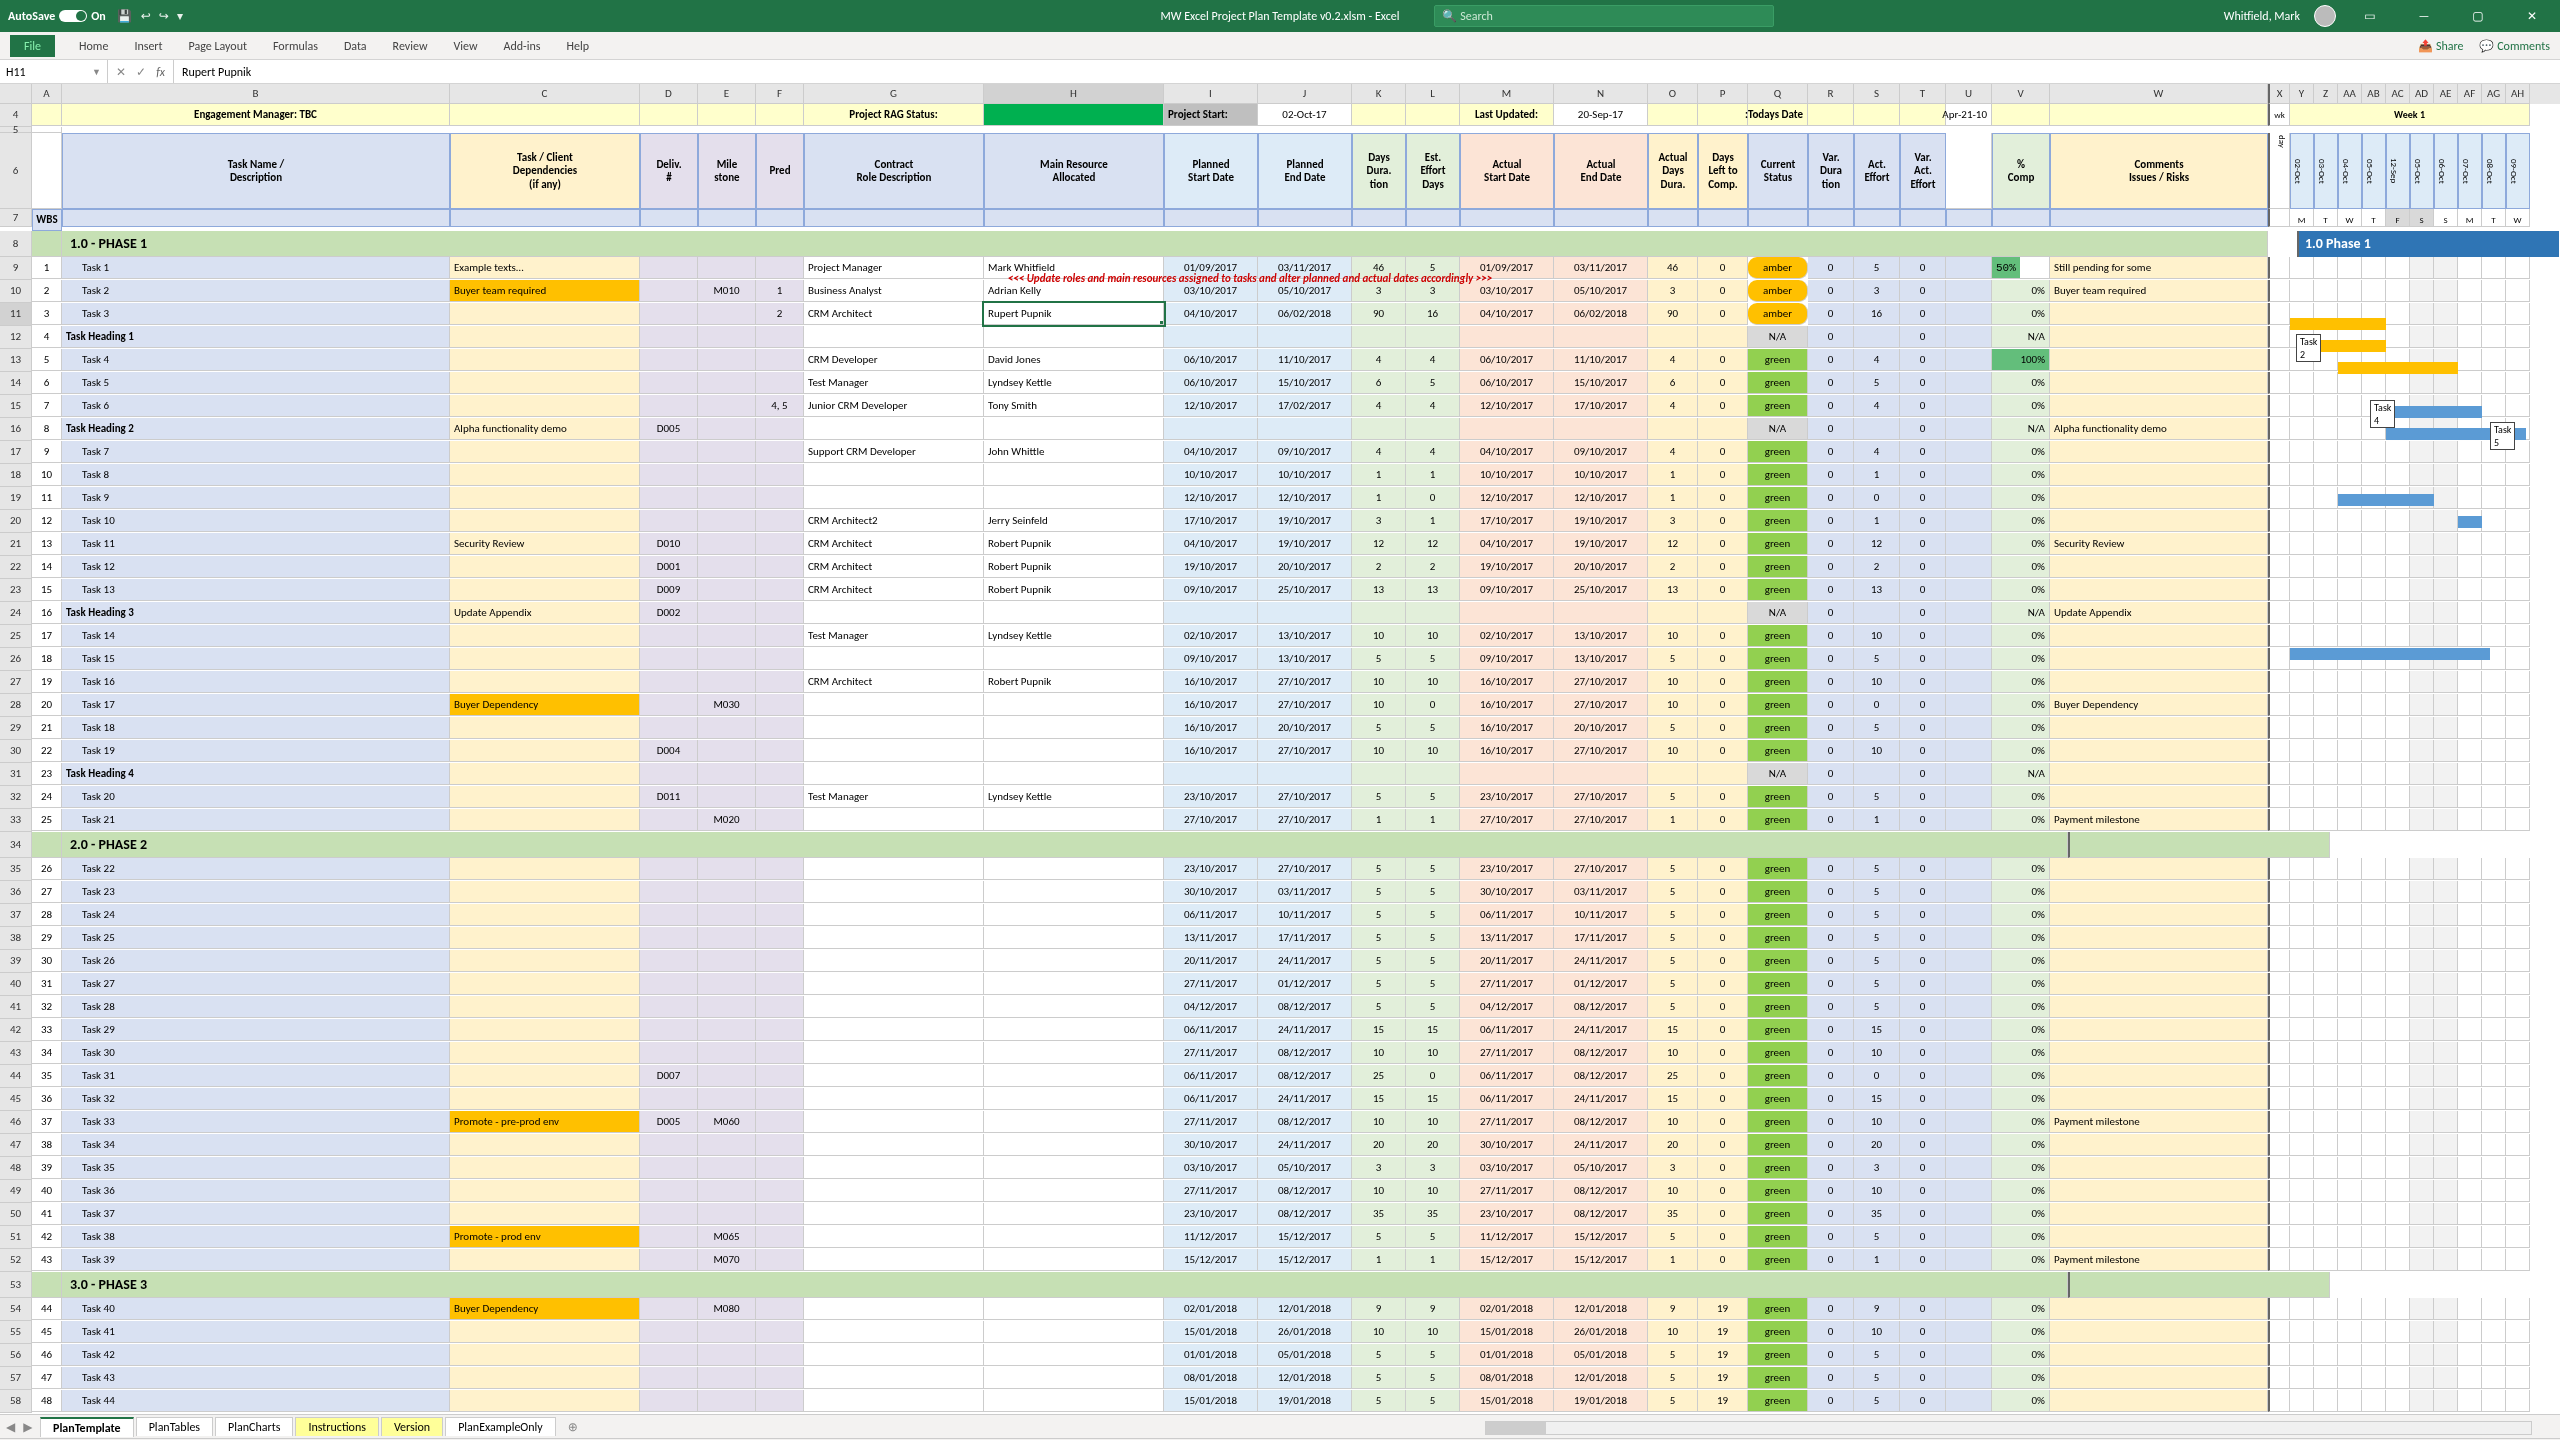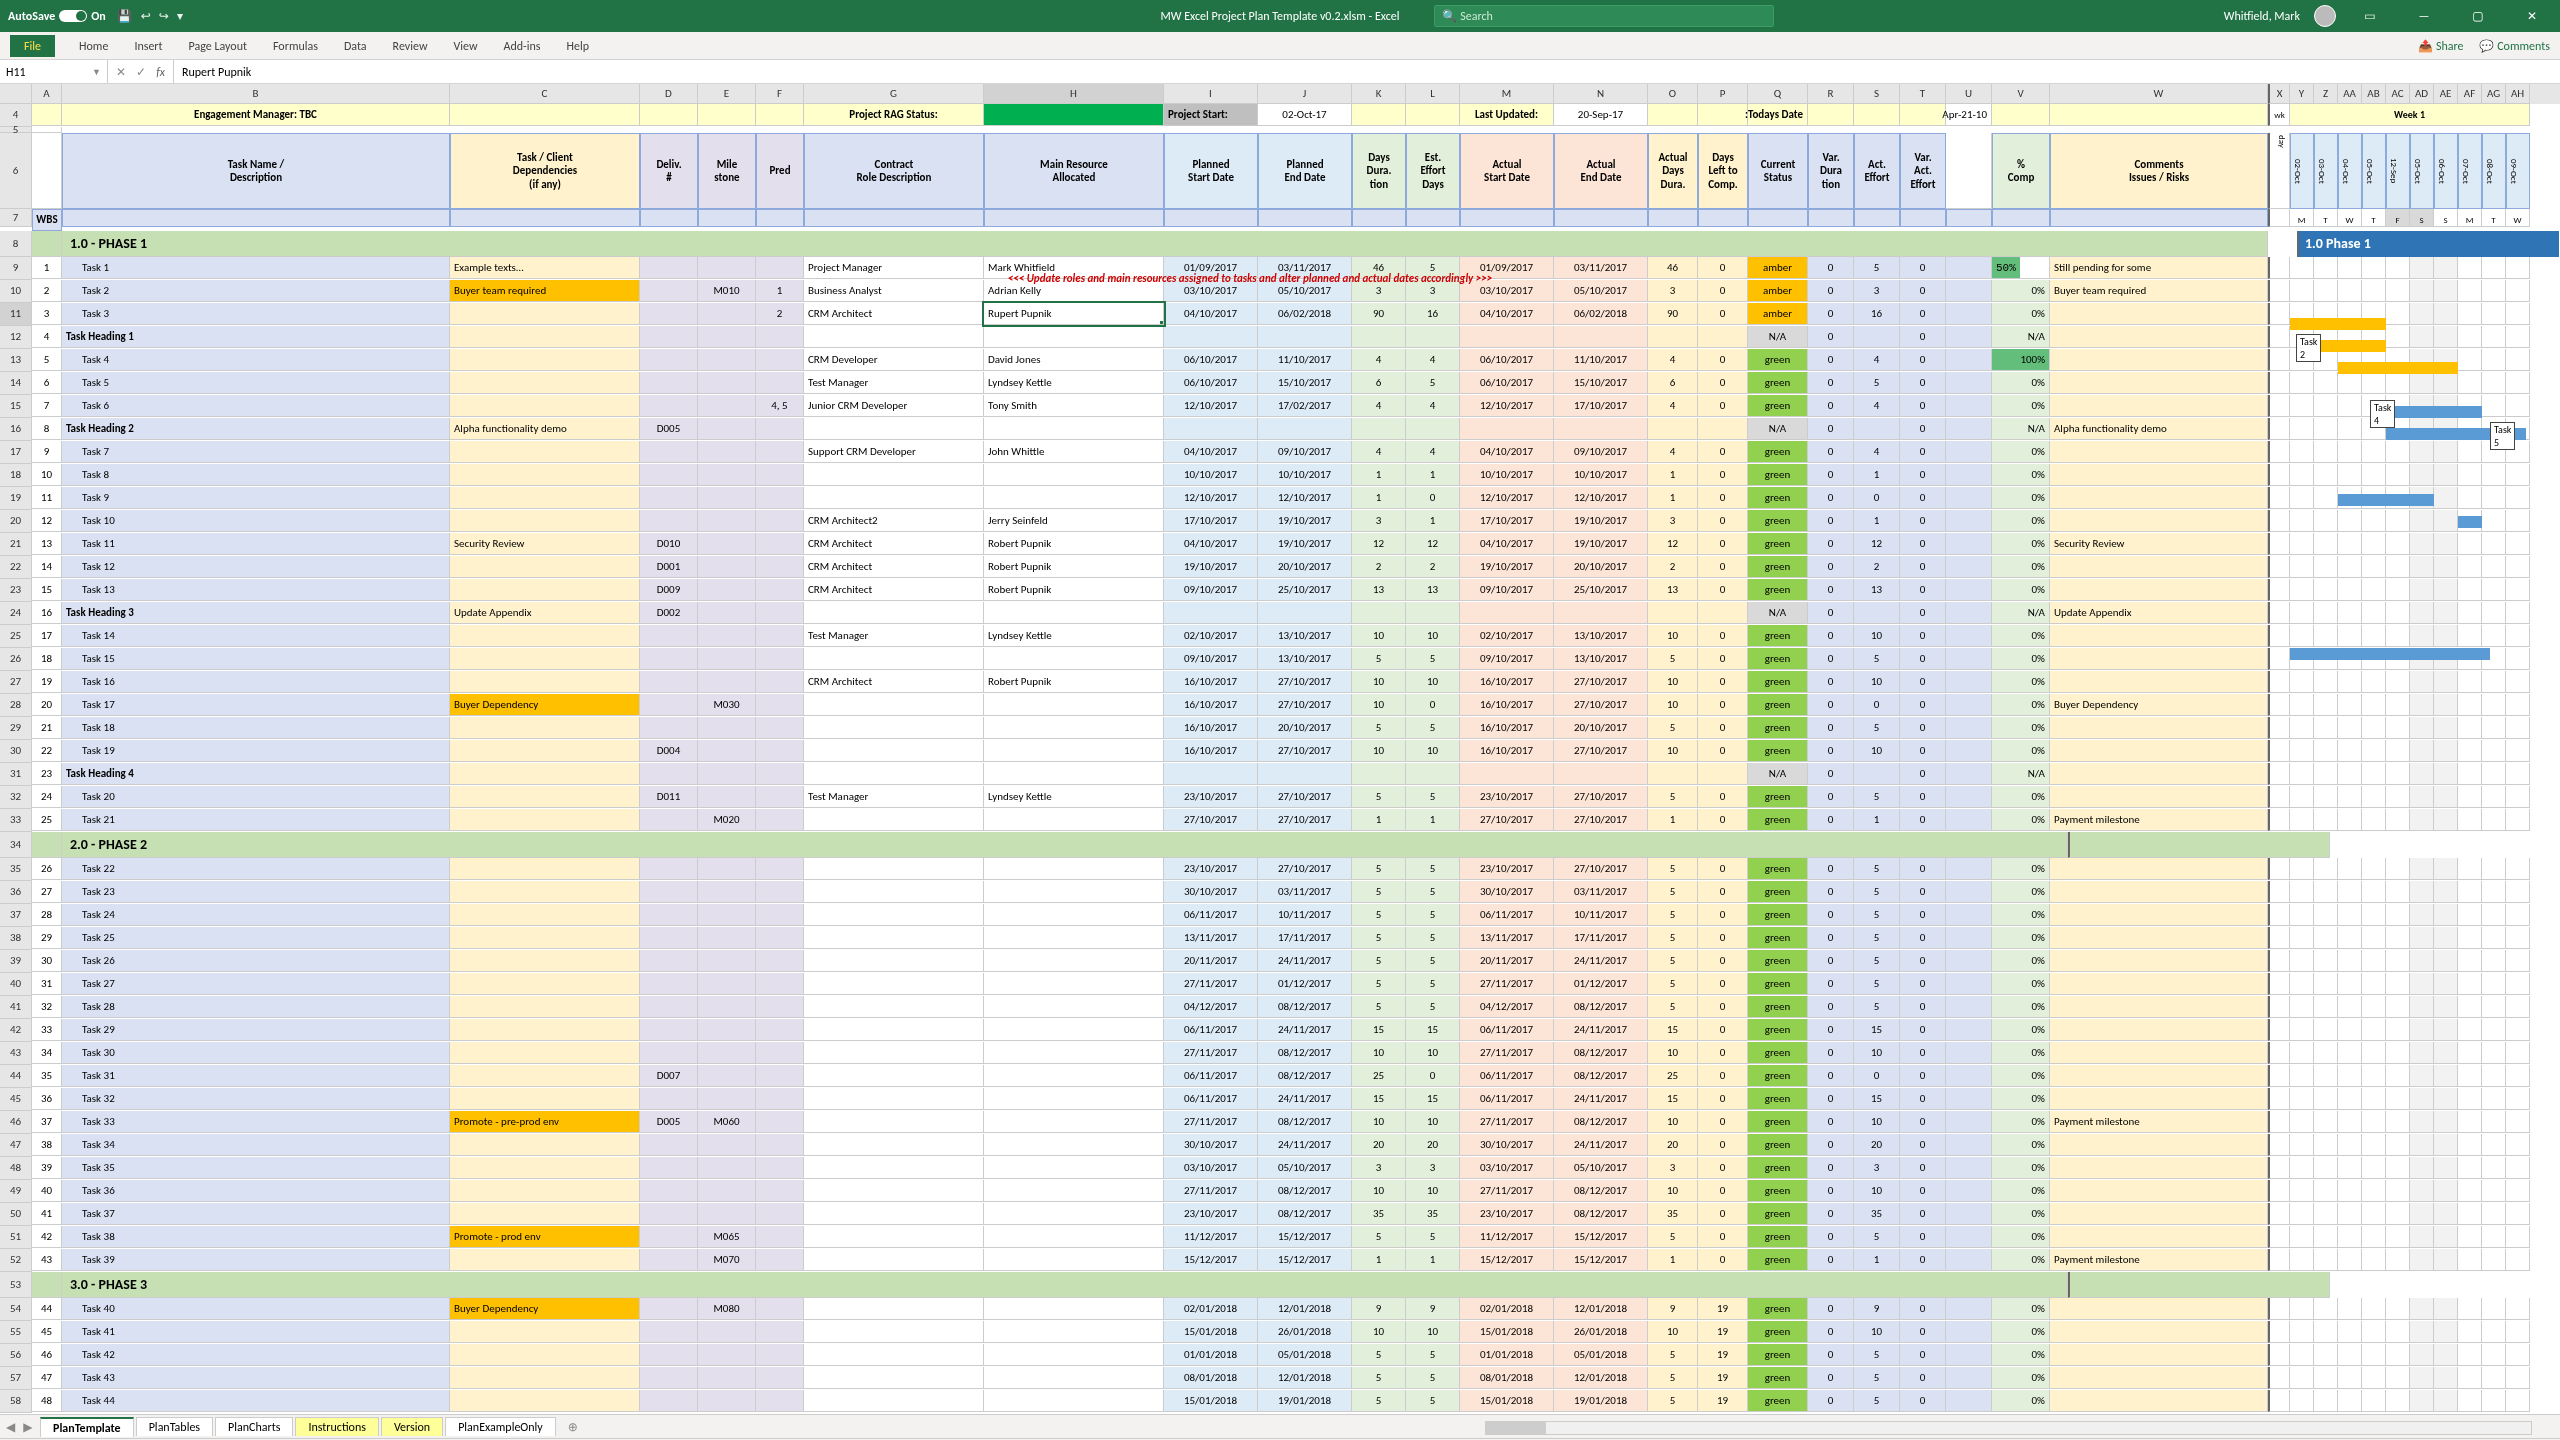--- a/index.html
+++ b/index.html
@@ -14,21 +14,21 @@
 .titlebar .qa span { cursor:pointer; }
 .titlebar .title-center { position:absolute; left:50%; transform:translateX(-50%); }
 .titlebar .search { position:absolute; left:56%; width:340px; height:22px; background:#2e8b57; border:1px solid #3a9d65; border-radius:2px; display:flex; align-items:center; padding:0 8px; color:#cce8d4; }
 .titlebar .right { margin-left:auto; display:flex; align-items:center; gap:14px; }
 .titlebar .avatar { width:22px; height:22px; border-radius:50%; background:#bbb; border:1px solid #fff; }
 .winbtn { width:40px; text-align:center; cursor:pointer; }
 
 
 .ribbon { background:#f3f2f1; border-bottom:1px solid #d4d4d4; height:28px; display:flex; align-items:center; padding:0 10px; font-size:12px; gap:22px; color:#444; }
 .ribbon .tab { cursor:pointer; padding:4px 2px; }
-.ribbon .tab.file { background:#217346; color:#fde047; padding:4px 14px; }
+.ribbon .tab.file { background:#217346; color:#86efac; padding:4px 14px; }
 .ribbon .right-actions { margin-left:auto; display:flex; gap:16px; color:#217346; }
 .ribbon .right-actions span { cursor:pointer; }
 
 
 .formula-row { height:24px; display:flex; align-items:center; border-bottom:1px solid #d4d4d4; background:#fff; font-size:12px; }
 .namebox { width:108px; border-right:1px solid #ccc; height:100%; display:flex; align-items:center; padding:0 6px; position:relative; }
 .namebox .dd { margin-left:auto; color:#888; font-size:9px; }
 .fx-icons { display:flex; gap:10px; padding:0 8px; color:#888; border-right:1px solid #ccc; height:100%; align-items:center; }
 .fx-icons .fx { font-style:italic; color:#666; }
 .formula-input { flex:1; padding:0 8px; }
@@ -67,21 +67,21 @@
 .hdr.pale-tan{ background:#fff2cc; }
 .hdr.pale-orange{ background:#fce4d6; }
 .hdr.pale-blue2{ background:#ddebf7; }
 .hdr.pale-purple{ background:#e4dfec; }
 .multi-hdr { height:76px; line-height:1.2; font-size:11px; white-space:normal; padding:2px; }
 
 
 .bg-b{background:#d9e1f2;} .bg-c{background:#fff2cc;} .bg-de{background:#e4dfec;} .bg-ij{background:#ddebf7;} .bg-kl{background:#e2efda;}
 .bg-mn{background:#fce4d6;} .bg-op{background:#fff2cc;}
 .bg-rstu{background:#d9e1f2;} .bg-v{background:#e2efda;} .bg-w{background:#fff2cc;}
-.status-amber{background:#ffc000;text-align:center;}
+.status-amber{background:#ffc000;text-align:center;border-radius:9px;}
 .status-green{background:#92d050;text-align:center;}
 .status-na{background:#d9d9d9;text-align:center;}
 .phase-row .cell{ background:#c6e0b4; font-weight:bold; height:26px; line-height:26px; font-size:14px; }
 .phase-row-gantt { background:#2f75b5; color:#fff; font-weight:bold; height:26px; line-height:26px; font-size:14px; padding-left:6px;margin-left:29px; }
 .indent1{padding-left:20px;}
 .heading-task{font-weight:bold;}
 .t-center{text-align:center;}
 .t-right{text-align:right;}
 .fill-handle{position:absolute;right:-3px;bottom:-3px;width:6px;height:6px;background:#217346;}
 .sel-cell{outline:2px solid #217346;position:relative;z-index:2;}

